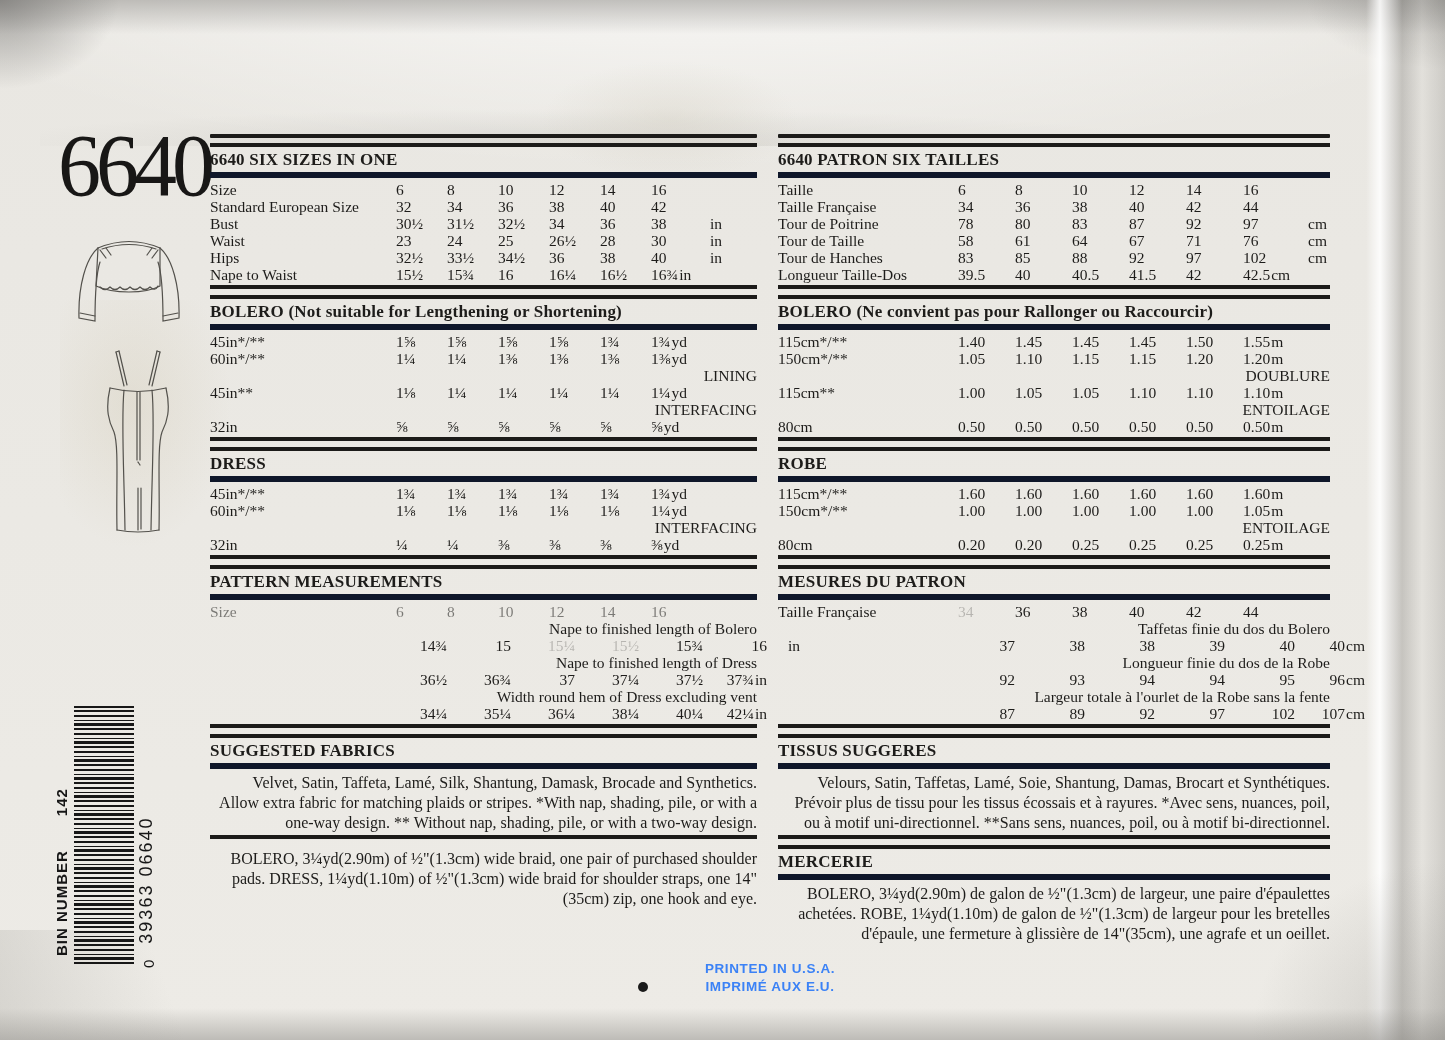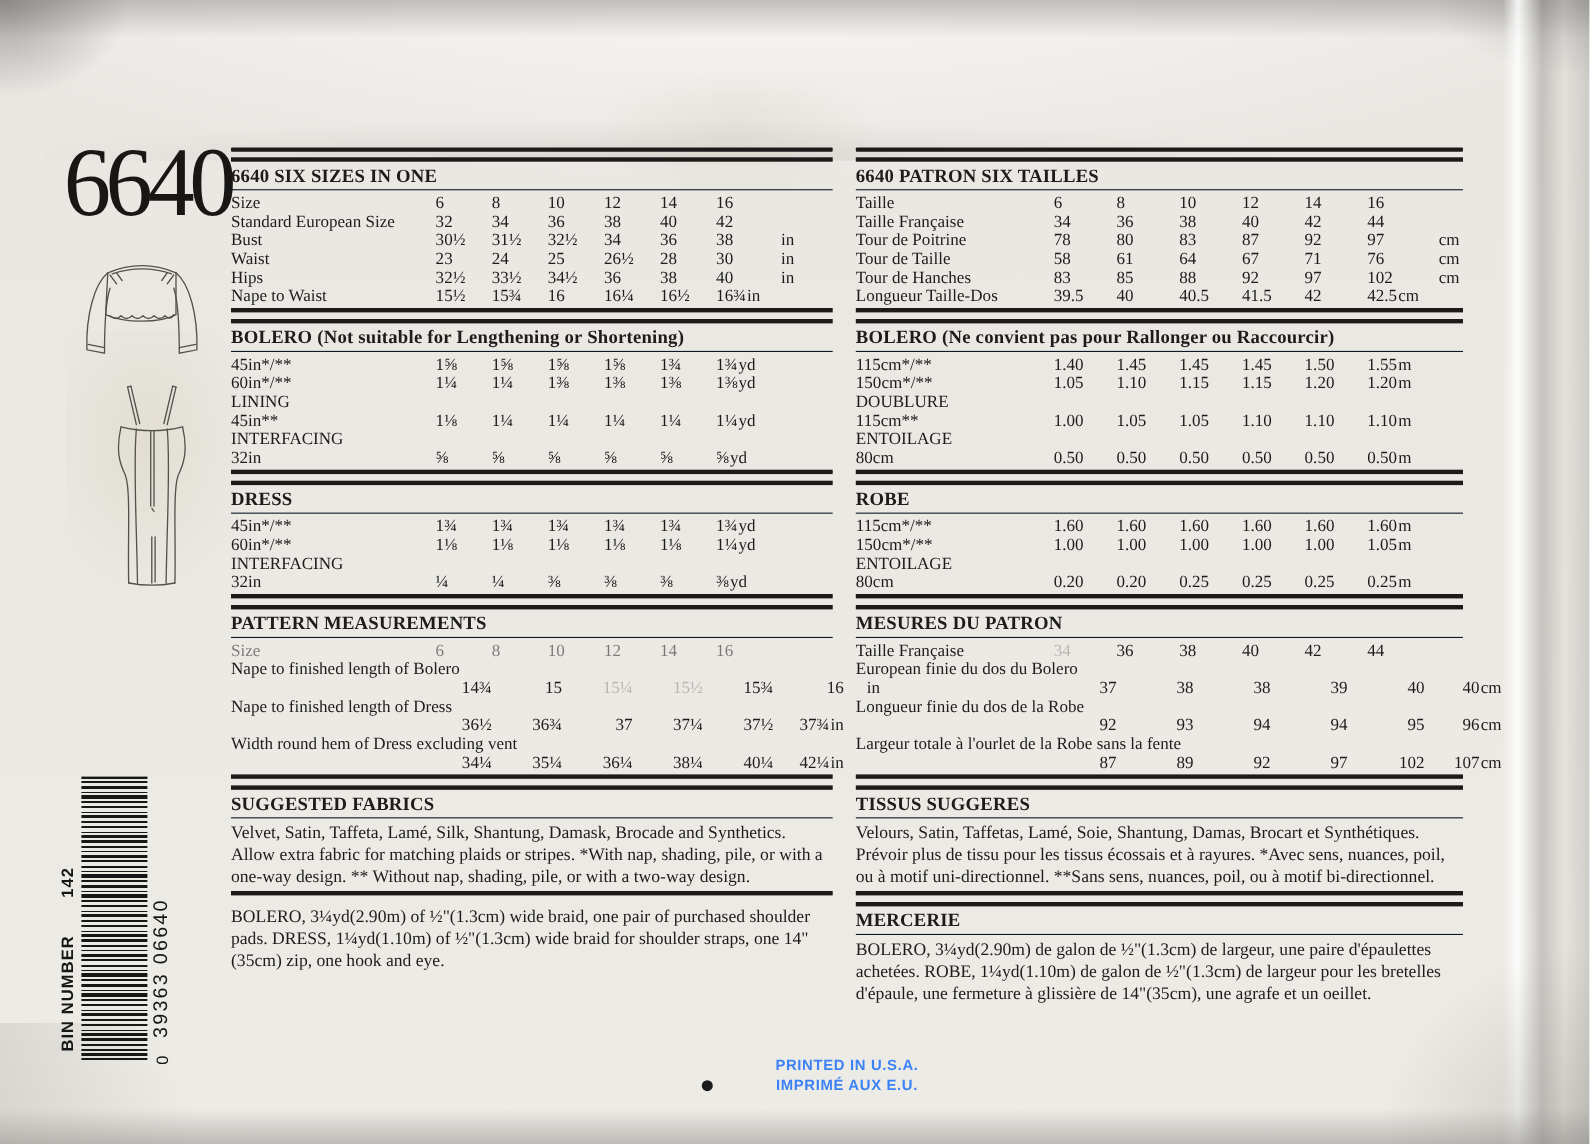--- a/index.html
+++ b/index.html
@@ -45,33 +45,33 @@
   .bc-digits{display:flex;gap:14px;font-size:18px;letter-spacing:2px;padding-left:2px;align-items:flex-end;}
   .bc-digits .lead{font-size:15px;}
 
   
   .col{position:absolute;top:134px;z-index:2;}
   #col-english{left:210px;width:547px;--lblw:186px;--cw:51px;}
   #col-french{left:778px;width:552px;--lblw:180px;--cw:57px;}
   .toprule{height:4px;background:#1c1b19;margin-bottom:5px;border-radius:1px;}
   .sec{margin-bottom:6px;}
   .sec:not(.last){border-bottom:4px solid #1c1b19;padding-bottom:2px;}
-  .sec-h{border-top:4px solid #1c1b19;border-bottom:1px solid #0f172a;
+  .sec-h{border-top:4px solid #1c1b19;border-bottom:6px solid #0f172a;
     font-weight:700;font-size:17px;line-height:21px;padding:2px 0 2px;letter-spacing:.2px;}
   .tbl{padding-top:3px;}
   .row{display:flex;font-size:15.5px;line-height:17px;}
   .lbl{flex:0 0 var(--lblw);white-space:nowrap;}
   .c{flex:0 0 var(--cw);white-space:nowrap;}
   .unit{flex:1 1 auto;padding-left:8px;}
   .ui{padding-left:1px;}
   .ra .c{text-align:right;padding-right:13px;}
-  .subrow,.lblrow{font-size:15.5px;line-height:17px;}
+  .subrow,.lblrow{font-size:15.5px;line-height:17px;text-align:right;}
   .dim{opacity:.55;}
   .faded{opacity:.25;filter:blur(.5px);}
-  .para{font-size:16px;line-height:20px;padding-top:4px;text-align:left;}
+  .para{font-size:16px;line-height:20px;padding-top:4px;text-align:right;}
 
   
   .printed{position:absolute;left:610px;top:960px;width:320px;z-index:2;text-align:center;
     font-family:"Liberation Sans","DejaVu Sans",sans-serif;font-size:13.5px;font-weight:700;letter-spacing:.6px;color:#3b82f6;line-height:18px;}
   .printed .dot{position:absolute;left:28px;top:22px;width:10px;height:10px;background:#1a1a1a;border-radius:50%;}
 </style>
 </head>
 <body>
 
 <div class="overlay paper-sheen"></div>
@@ -475,21 +475,21 @@
       <div class="tbl">
         <div class="row">
           <span class="lbl">Taille Française</span>
           <span class="c faded">34</span>
           <span class="c">36</span>
           <span class="c">38</span>
           <span class="c">40</span>
           <span class="c">42</span>
           <span class="c">44</span>
         </div>
-        <div class="lblrow">European finie du dos du Bolero</div>
+        <div class="lblrow">Taffetas finie du dos du Bolero</div>
         <div class="row ra">
           <span class="lbl"></span>
           <span class="c">37</span>
           <span class="c">38</span>
           <span class="c">38</span>
           <span class="c">39</span>
           <span class="c">40</span>
           <span class="c">40<span class="ui">cm</span></span>
         </div>
         <div class="lblrow">Longueur finie du dos de la Robe</div>

